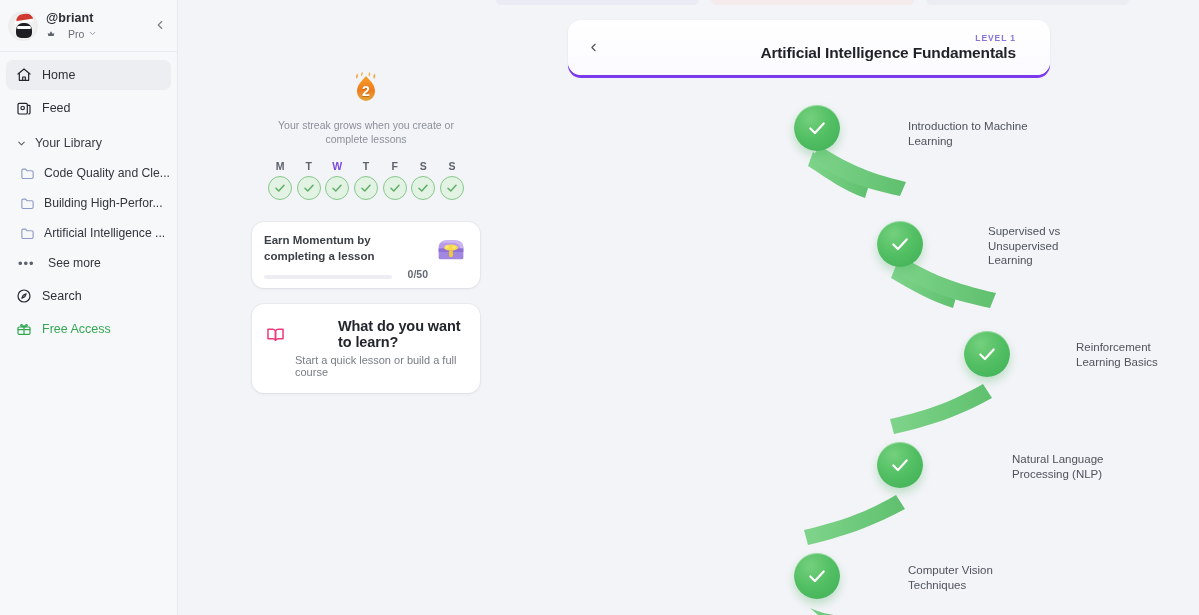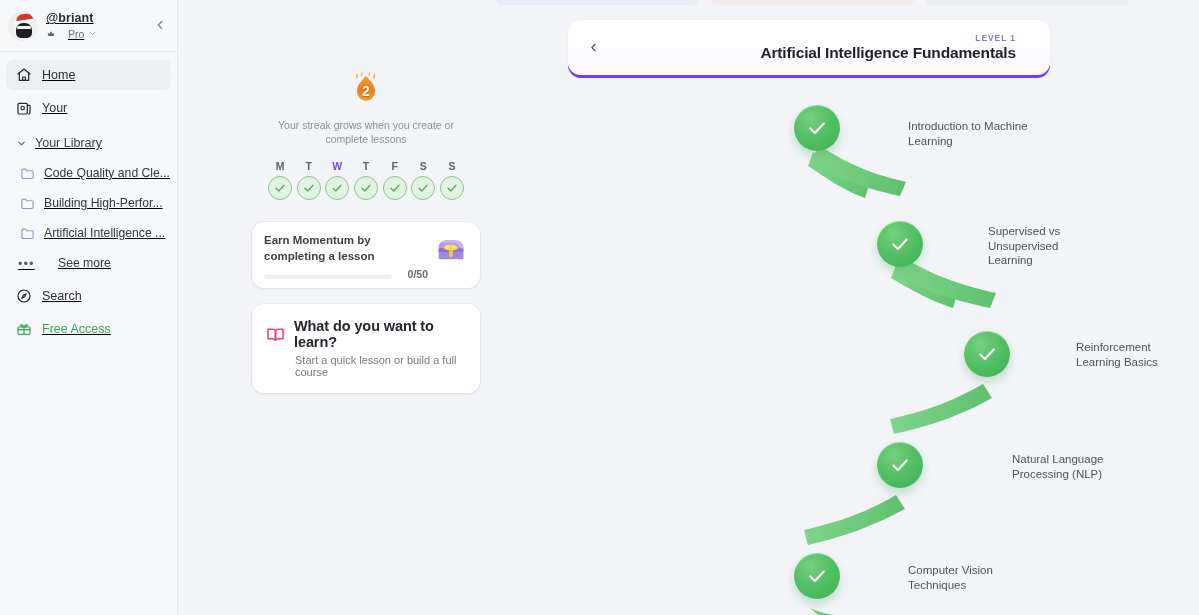--- a/index.html
+++ b/index.html
@@ -3,21 +3,21 @@
 <meta charset="utf-8">
 <style>
   * { box-sizing: border-box; margin: 0; padding: 0; }
   html, body {
     width: 1199px; height: 615px;
     overflow: hidden;
     background: #f3f4f8;
     font-family: "Liberation Sans", sans-serif;
     -webkit-font-smoothing: antialiased;
   }
-  .app { position: relative; width: 1199px; height: 615px; display: flex; text-decoration: underline; }
+  .app { position: relative; width: 1199px; height: 615px; display: flex; }
 
   
   .sidebar {
     width: 178px; height: 615px;
     background: #f7f8fa;
     border-right: 1px solid #e6e8ee;
     flex: 0 0 178px;
     position: relative;
     z-index: 5;
   }
@@ -90,21 +90,21 @@
     white-space: nowrap; overflow: hidden;
   }
   .sb-folder .fi { width: 15px; height: 15px; flex: 0 0 15px; color: #8e9bc4; display: block; }
   .sb-more {
     display: flex; align-items: center; gap: 9px;
     height: 28px; padding: 0 10px 0 12px; margin: 2px 0 4px 0;
     border-radius: 7px; cursor: pointer;
     font-size: 12.2px; color: #33363c;
   }
   .dots { width: 16px; flex: 0 0 16px; color: #5b606a; font-size: 13px; letter-spacing: 1px; text-align: center; line-height: 1; }
-  .sb-more .lbl { margin-left: 15px; }
+  .sb-more .lbl { margin-left: 5px; }
   .sb-item.green { color: #34a853; }
   .sb-item.green .ic { color: #34a853; }
 
   
   .main { position: relative; flex: 1; height: 615px; }
 
   
   .ghost-row { position: absolute; top: -6px; left: 0; width: 100%; height: 12px; }
   .ghost {
     position: absolute; top: 0; height: 11px; border-radius: 10px;
@@ -163,21 +163,21 @@
     background: #eceef3; width: 128px;
   }
   .mom-count {
     position: absolute; right: 52px; bottom: 8px;
     font-size: 10.5px; font-weight: 700; color: #656a73;
   }
 
   .learn { margin-top: 16px; padding: 14px 14px 15px 14px; }
   .learn-head { display: flex; align-items: center; gap: 9px; }
   .book { width: 19px; height: 19px; flex: 0 0 19px; color: #ee3a7a; display: block; }
-  .learn-title { font-size: 14.5px; font-weight: 700; color: #23262c; letter-spacing: -.1px; }
+  .learn-title { font-size: 14.5px; font-weight: 700; color: #23262c; letter-spacing: -.1px; margin-left: 44px; }
   .learn-sub { font-size: 11px; color: #777c85; margin: 4px 0 0 29px; }
   .start-btn {
     position: relative; display: block; width: 100%;
     margin-top: 13px; height: 29px; border: 0; border-radius: 8px;
     color: #fff; font-size: 12px; font-weight: 600;
     font-family: "Liberation Sans", sans-serif;
     cursor: pointer;
     background: linear-gradient(90deg, #9b4ae0 0%, #c44fc0 28%, #e0647f 57%, #eb9a50 80%, #f0b84f 100%);
     box-shadow: 0 3px 0 0 #b06a2e, 0 3px 0 0 #7a35b4 inset;
   }
@@ -267,21 +267,21 @@
           </svg>
         <span>Home</span>
       </div>
 
       <div class="sb-item">
         <svg class="ic" viewBox="0 0 24 24" fill="none" stroke="currentColor" stroke-width="1.8" stroke-linecap="round" stroke-linejoin="round">
             <rect x="3" y="5" width="14" height="16" rx="2"></rect>
             <path d="M17 8h3a1 1 0 011 1v10a2 2 0 01-2 2"></path>
             <circle cx="10" cy="12" r="2.6"></circle>
           </svg>
-        <span>Your</span>
+        <span>Feed</span>
       </div>
 
       <div class="sb-section">
         <svg class="cv" viewBox="0 0 24 24" fill="none" stroke="currentColor" stroke-width="2.4" stroke-linecap="round" stroke-linejoin="round">
             <polyline points="6 9 12 15 18 9"></polyline>
           </svg>
         <span>Your Library</span>
       </div>
 
       <div class="sb-folder">

